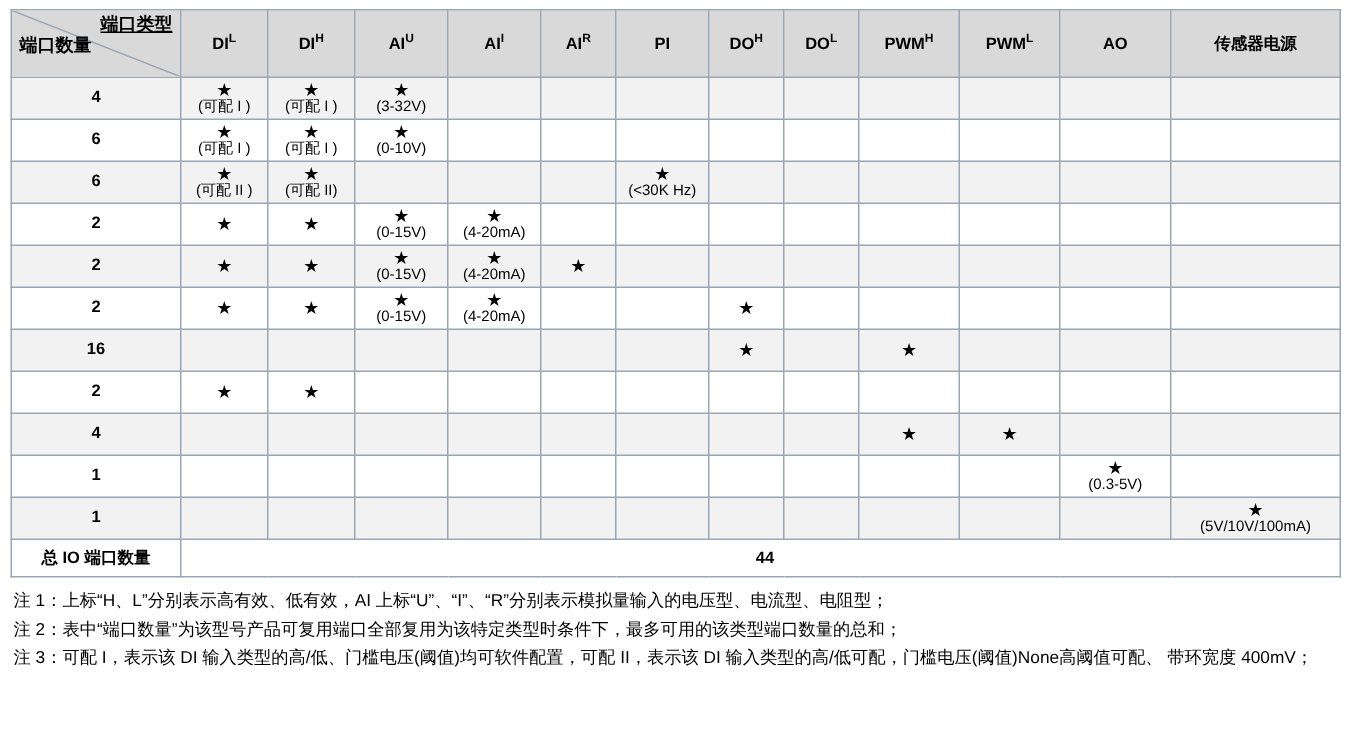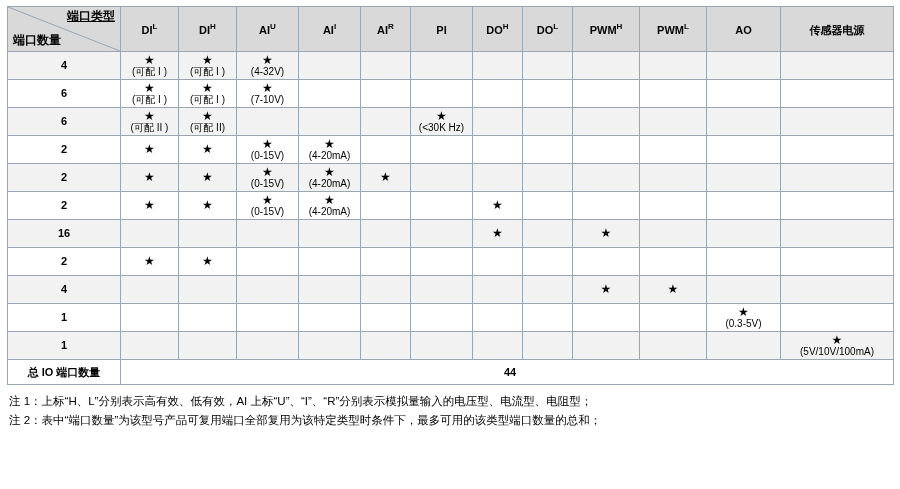--- a/index.html
+++ b/index.html
@@ -66,21 +66,21 @@
     right: 5px;
     top: 3px;
     font-size: 12px;
     font-weight: bold;
     white-space: nowrap;
     text-decoration: underline;
   }
   .corner .t2 {
     position: absolute;
     left: 5px;
-    bottom: 3px;
+    bottom: 13px;
     font-size: 12px;
     font-weight: bold;
     white-space: nowrap;
   }
   .hdr td sup {
     font-size: 8px;
     vertical-align: super;
   }
   tbody tr td {
     height: 27px;
@@ -196,21 +196,21 @@
           </td>
           <td>
             <div class="cellwrap">
               <span class="star">★</span>
               <span class="note">(可配 I )</span>
             </div>
           </td>
           <td>
             <div class="cellwrap">
               <span class="star">★</span>
-              <span class="note">(4-32V)</span>
+              <span class="note">(3-32V)</span>
             </div>
           </td>
           <td>
             <div class="cellwrap"></div>
           </td>
           <td>
             <div class="cellwrap"></div>
           </td>
           <td>
             <div class="cellwrap"></div>
@@ -244,21 +244,21 @@
           </td>
           <td>
             <div class="cellwrap">
               <span class="star">★</span>
               <span class="note">(可配 I )</span>
             </div>
           </td>
           <td>
             <div class="cellwrap">
               <span class="star">★</span>
-              <span class="note">(7-10V)</span>
+              <span class="note">(0-10V)</span>
             </div>
           </td>
           <td>
             <div class="cellwrap"></div>
           </td>
           <td>
             <div class="cellwrap"></div>
           </td>
           <td>
             <div class="cellwrap"></div>
@@ -700,15 +700,16 @@
       <tr class="sum-row">
         <td class="sum-label">总 IO 端口数量</td>
         <td class="sum-val" colspan="12">44</td>
       </tr>
     </tfoot>
   </table>
 
   <div class="footnotes">
     <div class="footnote">注 1：上标“H、L”分别表示高有效、低有效，AI 上标“U”、“I”、“R”分别表示模拟量输入的电压型、电流型、电阻型；</div>
     <div class="footnote">注 2：表中“端口数量”为该型号产品可复用端口全部复用为该特定类型时条件下，最多可用的该类型端口数量的总和；</div>
+    <div class="footnote">注 3：可配 I，表示该 DI 输入类型的高/低、门槛电压(阈值)均可软件配置，可配 II，表示该 DI 输入类型的高/低可配，门槛电压(阈值)None高阈值可配、 带环宽度 400mV；</div>
   </div>
 
 </div>
 
 </body></html>

